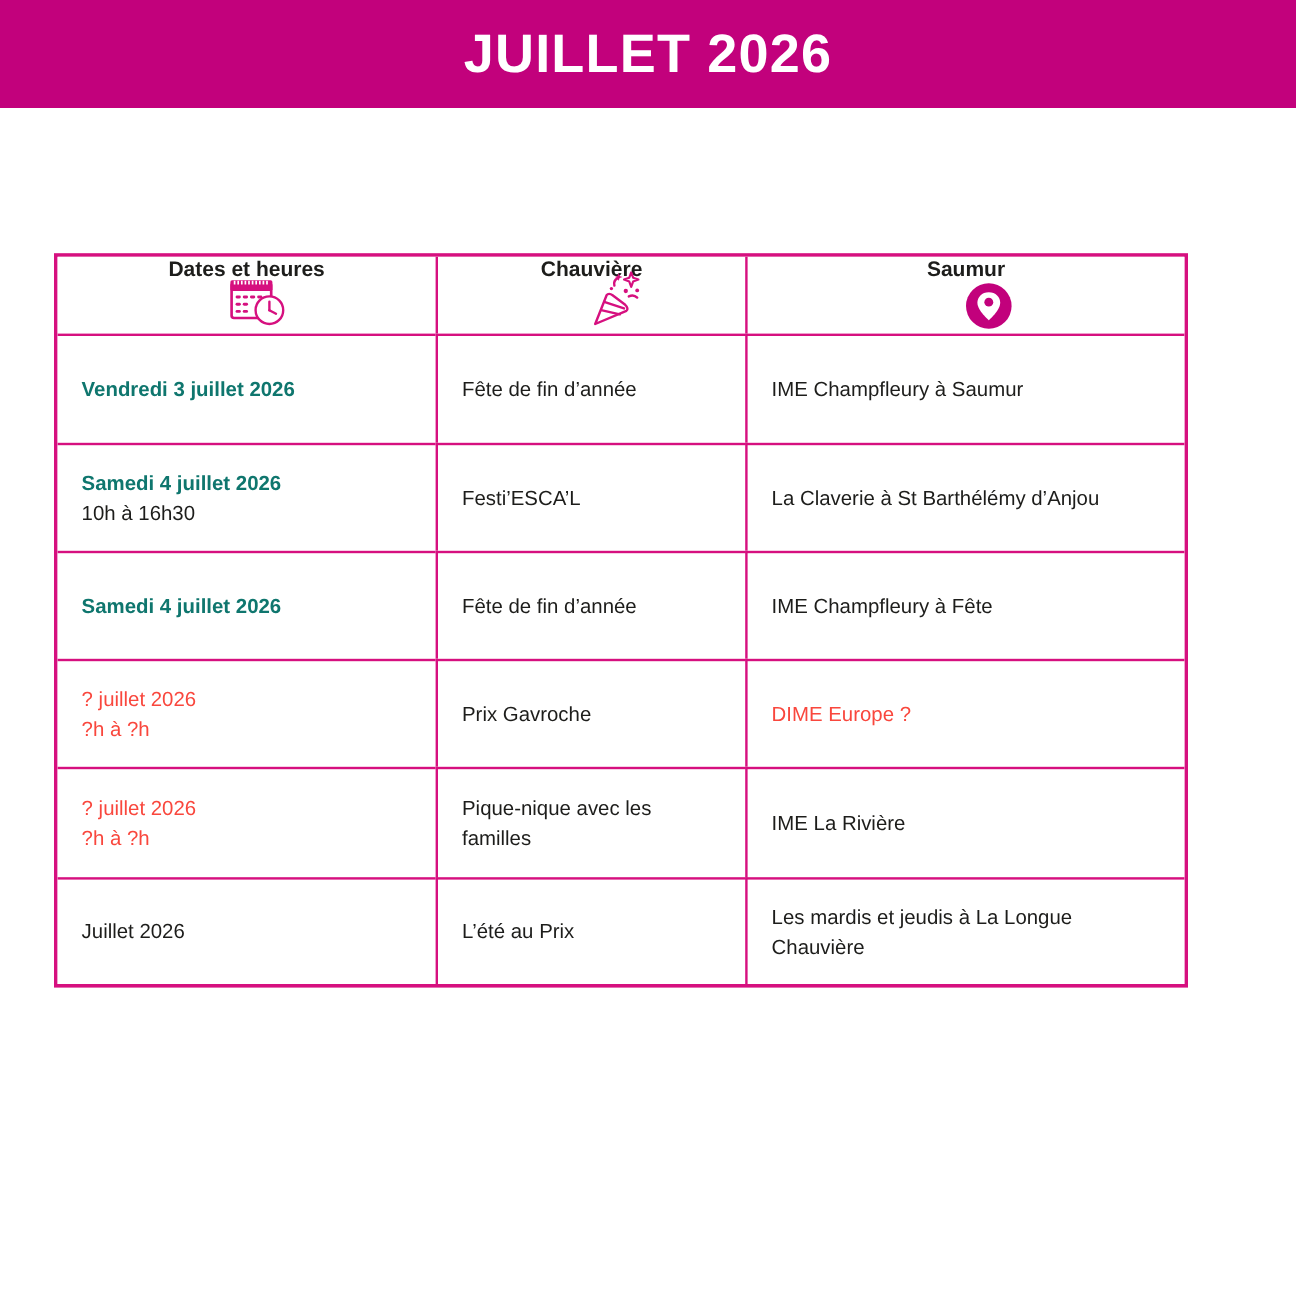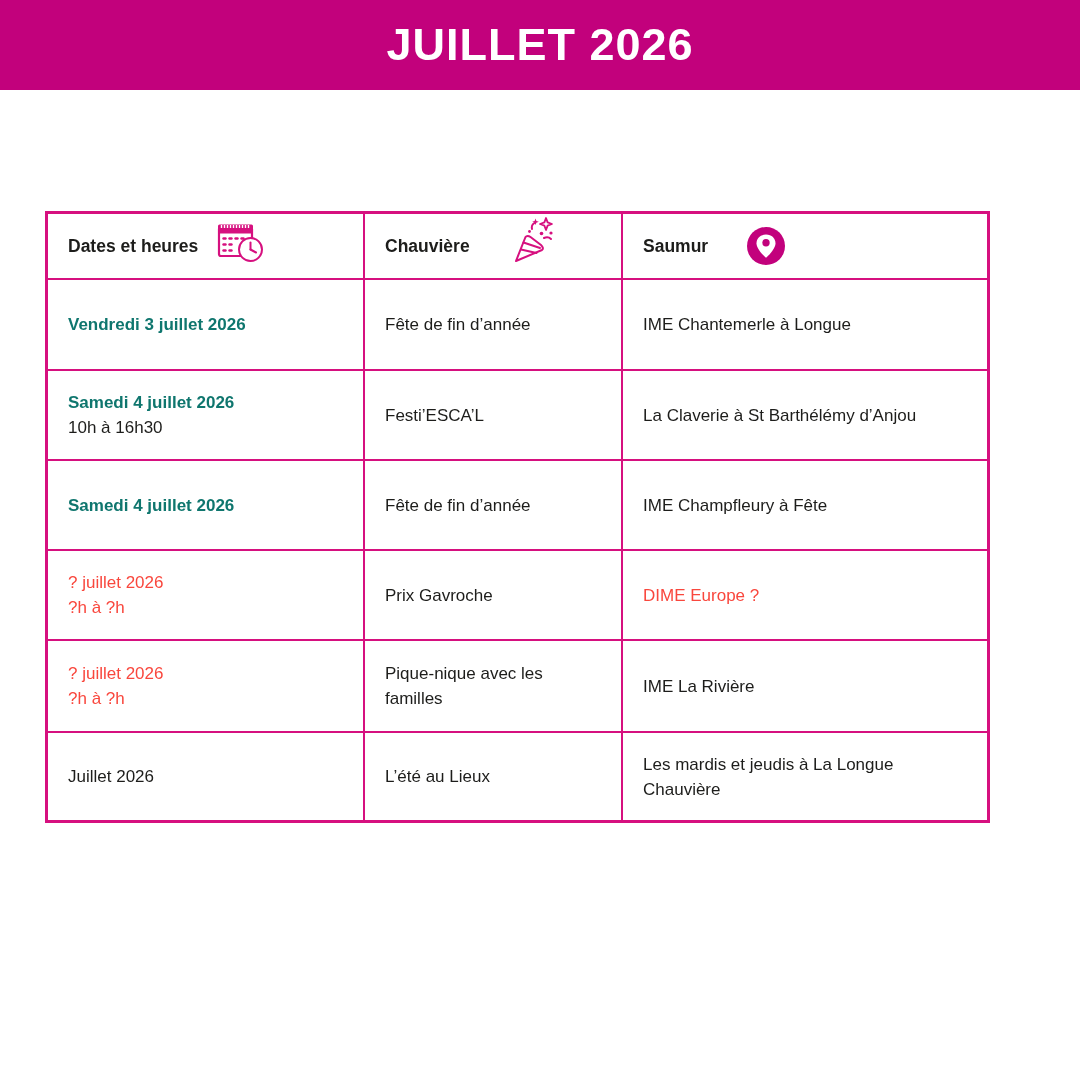--- a/index.html
+++ b/index.html
@@ -43,21 +43,21 @@
   .th, .td {
     box-sizing: border-box;
     border-left: 2.5px solid var(--border);
     border-top: 2.5px solid var(--border);
     padding: 0 20px;
     background: #ffffff;
   }
   .c1 { border-left: none; }
   .thead .th { border-top: none; }
   .th {
-    display: flex; flex-direction: row; align-items: center;
+    display: flex; flex-direction: column; align-items: center;
     font-weight: bold; font-size: 17.5px;
   }
   .td {
     display: flex; flex-direction: column; justify-content: center;
     font-size: 17px; line-height: 25px;
   }
   .bold { font-weight: bold; color: #0f766e; }
   .red  { color: var(--red); }
   .icon { flex: 0 0 auto; }
   .icon.cal { margin-left: 18px; margin-top: -6px; }
@@ -136,21 +136,21 @@
   </div>
 
   <div class="tr">
     <div class="td c1">
       <div class="bold">Vendredi 3 juillet 2026</div>
     </div>
     <div class="td">
       <div>Fête de fin d’année</div>
     </div>
     <div class="td">
-      <div>IME Chantemerle à Longue</div>
+      <div>IME Champfleury à Saumur</div>
     </div>
   </div>
 
   <div class="tr">
     <div class="td c1">
       <div class="bold">Samedi 4 juillet 2026</div>
       <div>10h à 16h30</div>
     </div>
     <div class="td">
       <div>Festi’ESCA’L</div>
@@ -196,20 +196,20 @@
     <div class="td">
       <div>IME La Rivière</div>
     </div>
   </div>
 
   <div class="tr">
     <div class="td c1">
       <div>Juillet 2026</div>
     </div>
     <div class="td">
-      <div>L’été au Lieux</div>
+      <div>L’été au Prix</div>
     </div>
     <div class="td">
       <div>Les mardis et jeudis à La Longue Chauvière</div>
     </div>
   </div>
 
 </div>
 
 </body></html>

